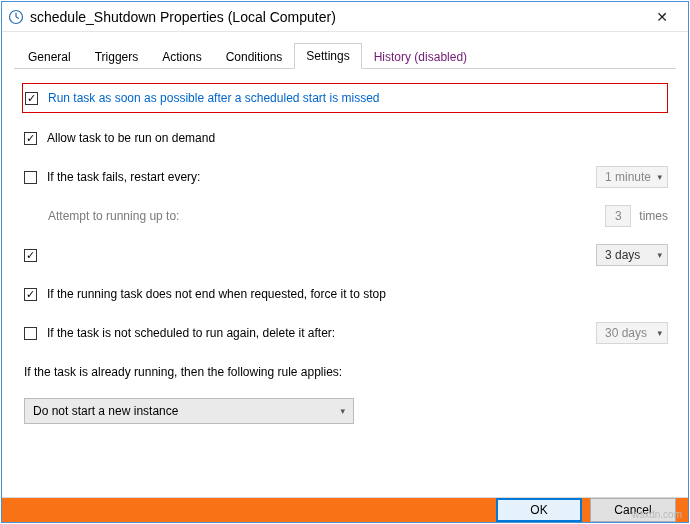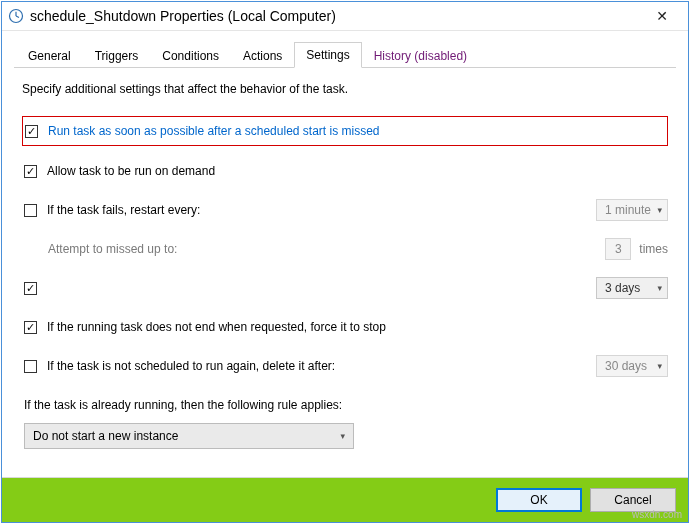--- a/index.html
+++ b/index.html
@@ -130,33 +130,33 @@
     color:#888; margin-right:8px;
   }
   .indent { padding-left: 26px; color:#888; }
 
   .wide-dd {
     border: 1px solid #bcbcbc;
     background: #eaeaea;
     padding: 5px 8px;
     width: 330px;
     position: relative;
-    margin-top: 4px;
+    margin-top: 12px;
     margin-left: 2px;
     font-size: 12px;
   }
   .wide-dd .chev {
     position:absolute; right:8px; top:50%; transform:translateY(-50%);
     font-size:9px; color:#555;
   }
 
   .footer {
     border-top: 1px solid #d8d8d8;
-    background: #84cc16;
-    padding: 10px 12px;
+    background: #f97316;
+    padding: 0 12px;
     display: flex;
     justify-content: flex-end;
     gap: 8px;
     margin-top: 24px;
   }
   .btn {
     min-width: 86px;
     padding: 4px 10px;
     text-align: center;
     font-size: 12px;
@@ -189,28 +189,27 @@
       </svg>
     </span>
     <span class="title">schedule_Shutdown Properties (Local Computer)</span>
     <div class="close">✕</div>
   </div>
 
   <div class="content">
     <div class="tabs">
       <div class="tab">General</div>
       <div class="tab">Triggers</div>
+      <div class="tab">Actions</div>
       <div class="tab">Conditions</div>
-      <div class="tab">Actions</div>
       <div class="tab active">Settings</div>
       <div class="tab disabled">History (disabled)</div>
     </div>
 
     <div class="panel">
-      <div class="intro">Specify additional settings that affect the behavior of the task.</div>
 
       <div class="row highlight">
         <span class="cb checked"></span>
         <span class="lbl">Run task as soon as possible after a scheduled start is missed</span>
       </div>
 
       <div class="row">
         <span class="cb checked"></span>
         <span class="lbl">Allow task to be run on demand</span>
       </div>
@@ -219,21 +218,21 @@
         <span class="cb"></span>
         <span class="lbl">If the task fails, restart every:</span>
         <span class="spacer"></span>
         <span class="dd disabled">
           <span>1 minute</span>
           <span class="chev">▾</span>
         </span>
       </div>
 
       <div class="row indent">
-        <span class="lbl disabled">Attempt to missed up to:</span>
+        <span class="lbl disabled">Attempt to running up to:</span>
         <span class="spacer"></span>
         <span class="numbox">3</span>
         <span class="lbl disabled">times</span>
       </div>
 
       <div class="row">
         <span class="cb checked"></span>
         <span class="spacer"></span>
         <span class="dd">
           <span>3 days</span>

